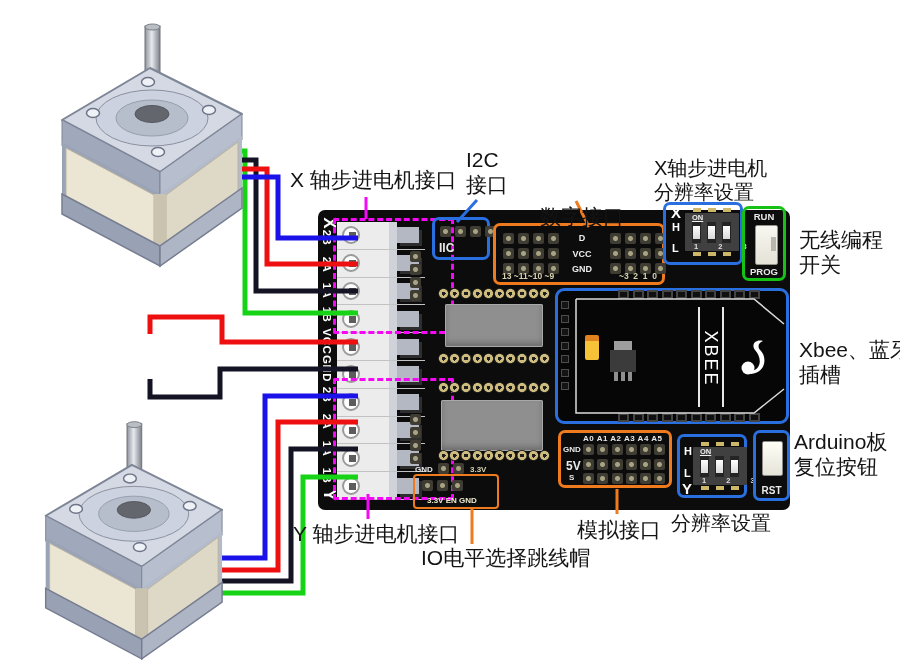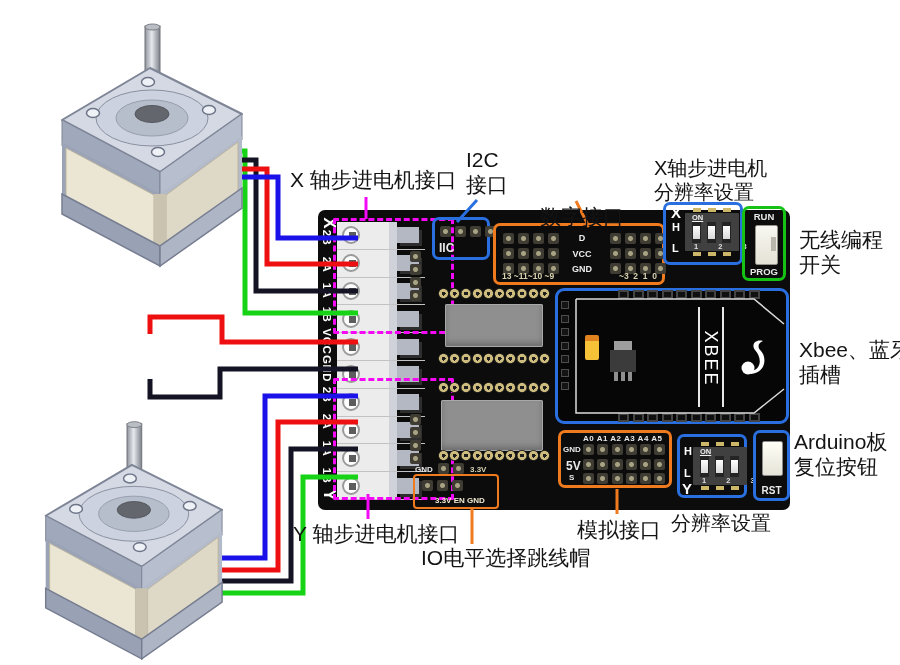--- a/index.html
+++ b/index.html
@@ -413,21 +413,21 @@
         <i></i>
         <i></i>
       </div>
     <span class="silk" style="left:152px;top:255px;font-size:8px;color:#d8d2b0;">3.3V</span>
     <div class="obox ob-orange" style="left:95px;top:264px;width:86px;height:35px;border-width:2.5px;border-radius:4px;">
       <div class="prow" style="left:7px;top:4px;">
           <i></i>
           <i></i>
           <i></i>
         </div>
-      <span class="silk" style="left:20px;bottom:2px;font-size:8px;color:#f0ead0;">3.3V EN GND</span>
+      <span class="silk" style="left:12px;bottom:2px;font-size:8px;color:#f0ead0;">3.3V EN GND</span>
     </div>
   </div>
 
   <svg id="wires" width="900" height="665">
     <defs>
       <linearGradient id="shaftg" x1="0" x2="1" y1="0" y2="0">
         <stop offset="0" stop-color="#8f939c"></stop>
           <stop offset="0.45" stop-color="#e6e9ed"></stop>
           <stop offset="1" stop-color="#7d818a"></stop>
       </linearGradient>

